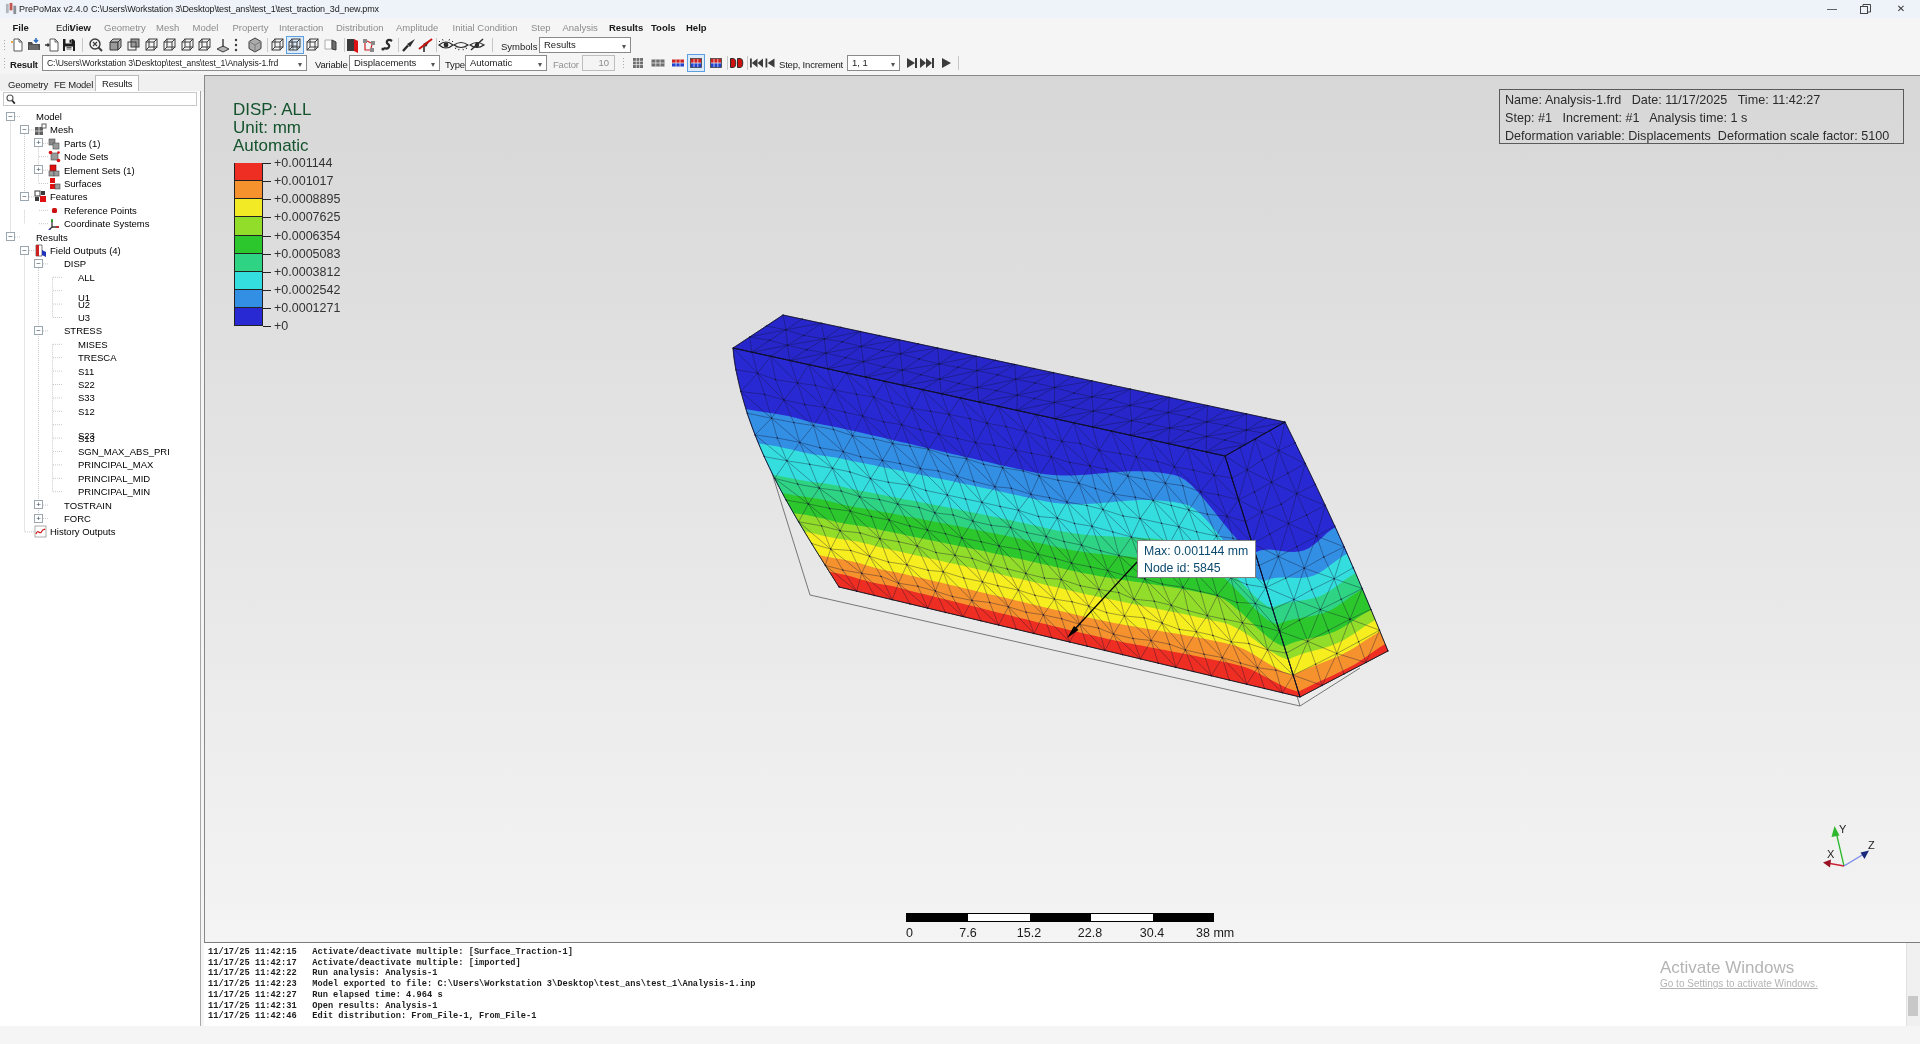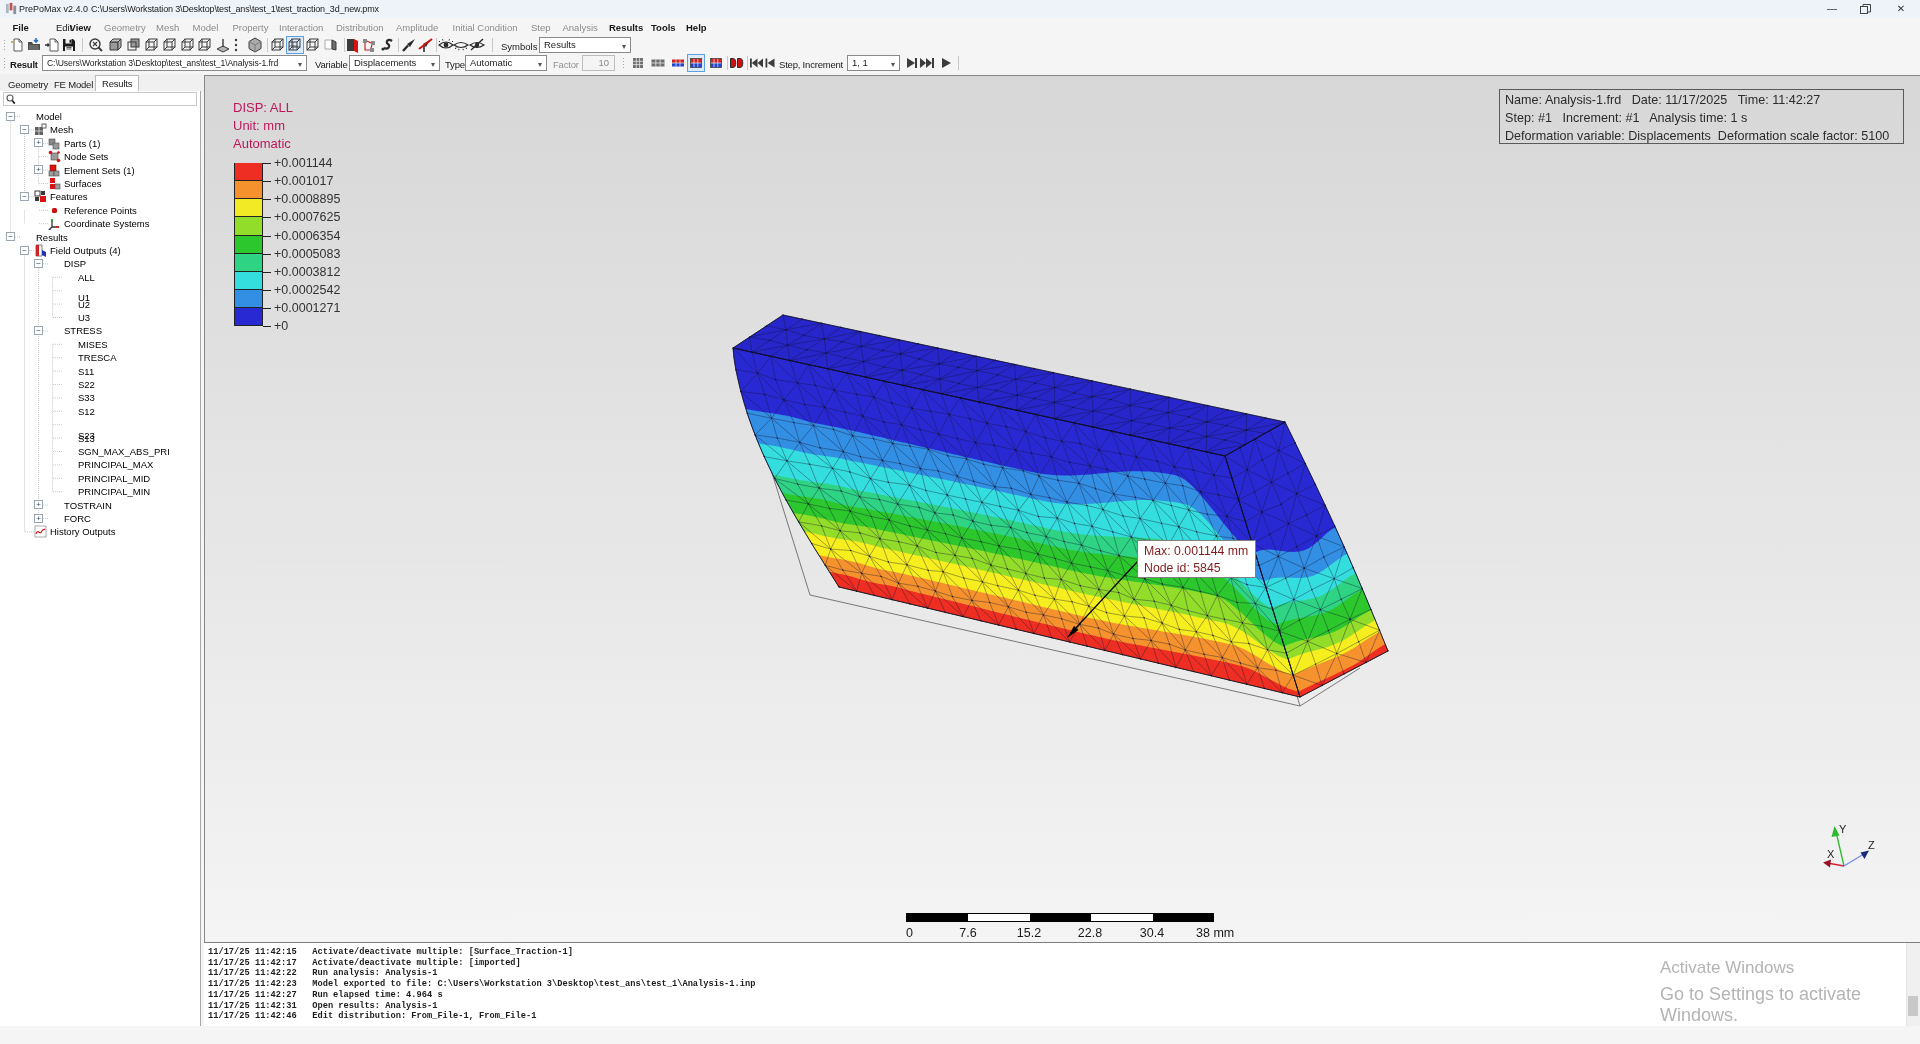--- a/index.html
+++ b/index.html
@@ -26,41 +26,41 @@
 .tab.active { background:#fff; border:1px solid #bcbcbc; border-bottom:none; top:1px; height:17px; line-height:16px; }
 #treepanel { position:absolute; left:0; top:91px; width:201px; height:935px; background:#fff; border-right:1px solid #a8a8a8; }
 #searchbox { position:absolute; left:3px; top:1px; width:194px; height:14px; border:1px solid #c9c9c9; background:#fff; }
 #tree { position:absolute; left:0; top:16px; width:200px; height:910px; font-size:9.5px; color:#000; }
 .trow { position:absolute; height:13px; line-height:13px; white-space:nowrap; }
 .exp { position:absolute; width:9px; height:9px; border:1px solid #9aa7b0; background:#fff; font-size:8px; line-height:7px; text-align:center; color:#3a4a5a; }
 
 #viewport { position:absolute; left:204px; top:75px; width:1716px; height:867px; background:linear-gradient(#d7d7d7, #f4f4f4); border-left:1px solid #888; border-top:1px solid #888; overflow:hidden; }
 
 #legend { position:absolute; left:204px; top:75px; }
-#legend .htxt { position:absolute; font-size:13px; color:#be185d; white-space:nowrap; }
+#legend .htxt { position:absolute; font-size:17px; color:#14532d; white-space:nowrap; }
 .lgblock { position:absolute; left:30px; width:29px; border:1px solid #222; border-top:none; }
 #lgtop { position:absolute; left:30px; width:29px; height:0; border-top:1px solid #222; }
 .lgtick { position:absolute; width:8px; height:1px; background:#222; }
 .lglab { position:absolute; font-size:12.5px; color:#333; white-space:nowrap; }
 
 #infobox { position:absolute; left:1499px; top:89px; width:405px; height:55px; border:1px solid #5a5a5a; font-size:12.6px; color:#2b2b2b; padding:1px 5px; }
 #infobox div { height:18px; line-height:18px; white-space:nowrap; }
 
-#maxbox { position:absolute; left:1137px; top:540px; width:119px; height:38px; background:#fff; border:1px solid #808080; font-size:12.3px; color:#7f1d1d; padding:1.5px 6px; }
+#maxbox { position:absolute; left:1137px; top:540px; width:119px; height:38px; background:#fff; border:1px solid #808080; font-size:12.3px; color:#0c4a6e; padding:1.5px 6px; }
 #maxbox div { height:17px; line-height:17px; white-space:nowrap; }
 
 #scalebar { position:absolute; left:906px; top:913px; width:308px; height:9px; border:1px solid #000; background:#000; }
 .sbw { position:absolute; top:0; height:7px; background:#fff; }
 .sblab { position:absolute; top:926px; font-size:12.5px; color:#1a1a1a; }
 
 #logpanel { position:absolute; left:204px; top:942px; width:1716px; height:84px; background:#fff; border-top:1px solid #7d7d7d; font-family:"Liberation Mono", monospace; font-size:8.7px; color:#1c1c1c; }
 #logpanel pre { margin:4px 0 0 4px; line-height:10.7px; font-family:"Liberation Mono", monospace; font-weight:700; }
 #activate { position:absolute; left:1660px; top:958px; color:#b4b4b4; }
 #activate .l1 { font-size:17px; }
-#activate .l2 { font-size:18px; margin-top:6px; }
+#activate .l2 { font-size:10px; margin-top:0;text-decoration:underline; }
 
 #statusbar { position:absolute; left:0; top:1026px; width:1920px; height:18px; background:#f0f0f0; border-top:1px solid #d5d5d5; font-size:9.5px; color:#1a1a1a; }
 
 .sep { position:absolute; top:2px; width:1px; height:14px; background:#c8c8c8; }
 .grip { position:absolute; top:3px; width:3px; height:12px; background-image:radial-gradient(circle, #a8a8a8 35%, transparent 40%); background-size:3px 3px; }
 .selbox { position:absolute; border:1px solid #5e9fe0; background:#dcebfa; }
 </style>
 </head>
 <body>
 <div id="win">

